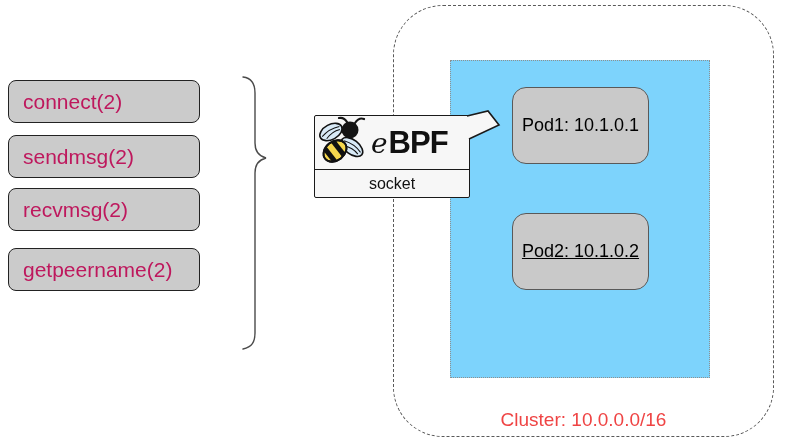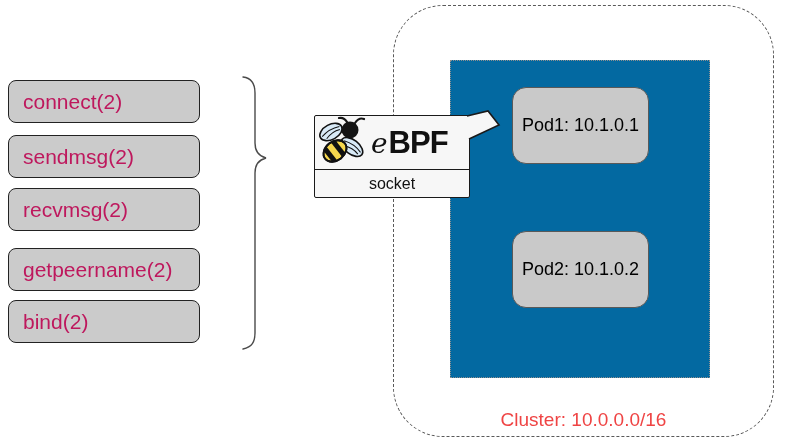--- a/index.html
+++ b/index.html
@@ -50,21 +50,21 @@
     text-align: center;
     font-size: 19px;
     color: #ef4444;
   }
 
   
   .node {
     position: absolute;
     left: 56px; top: 54px;           
     width: 258px; height: 316px;
-    background: #0369a1;
+    background: #7dd3fc;
     border: 1.5px dotted #8f8f8f;
     z-index: 2;
   }
   .node-labels {
     position: absolute;
     left: 0; right: 0; bottom: 3px;
     text-align: center;
     font-size: 19px;
     line-height: 20px;
     color: #111;
@@ -74,21 +74,21 @@
     position: absolute;
     left: 61px; width: 135px; height: 75px;
     background: #c9c9c9;
     border: 1.4px solid #595959;
     border-radius: 14px;
     display: flex; align-items: center; justify-content: center;
     font-size: 18px;
     color: #000;
   }
   .pod-0 { top: 26px; }
-  .pod-1 { top: 170px; }
+  .pod-1 { top: 152px; text-decoration: underline; }
 
   
   .ebpf-box {
     position: absolute;
     left: 314px; top: 115px;
     width: 154px;
     background: #f7f7f7;
     border: 1.6px solid #1a1a1a;
     border-radius: 2px;
     z-index: 4;
@@ -140,23 +140,20 @@
     <span>connect(2)</span>
   </div>
   <div class="syscall syscall-1">
     <span>sendmsg(2)</span>
   </div>
   <div class="syscall syscall-2">
     <span>recvmsg(2)</span>
   </div>
   <div class="syscall syscall-3">
     <span>getpeername(2)</span>
-  </div>
-  <div class="syscall syscall-4">
-    <span>bind(2)</span>
   </div>
 
   <svg class="brace-svg" width="32" height="278" viewBox="0 0 32 278">
     <path d="M 4 2 C 13 3 16 9 16 18 L 16 68 C 16 76 19 81 27 83 C 19 85 16 90 16 98 L 16 258 C 16 267 13 272 4 274" fill="none" stroke="#4a4a4a" stroke-width="1.4" stroke-linecap="round"></path>
   </svg>
 
   <div class="cluster">
     <div class="node">
       <div class="pod pod-0">
         <span>Pod1: 10.1.0.1</span>

